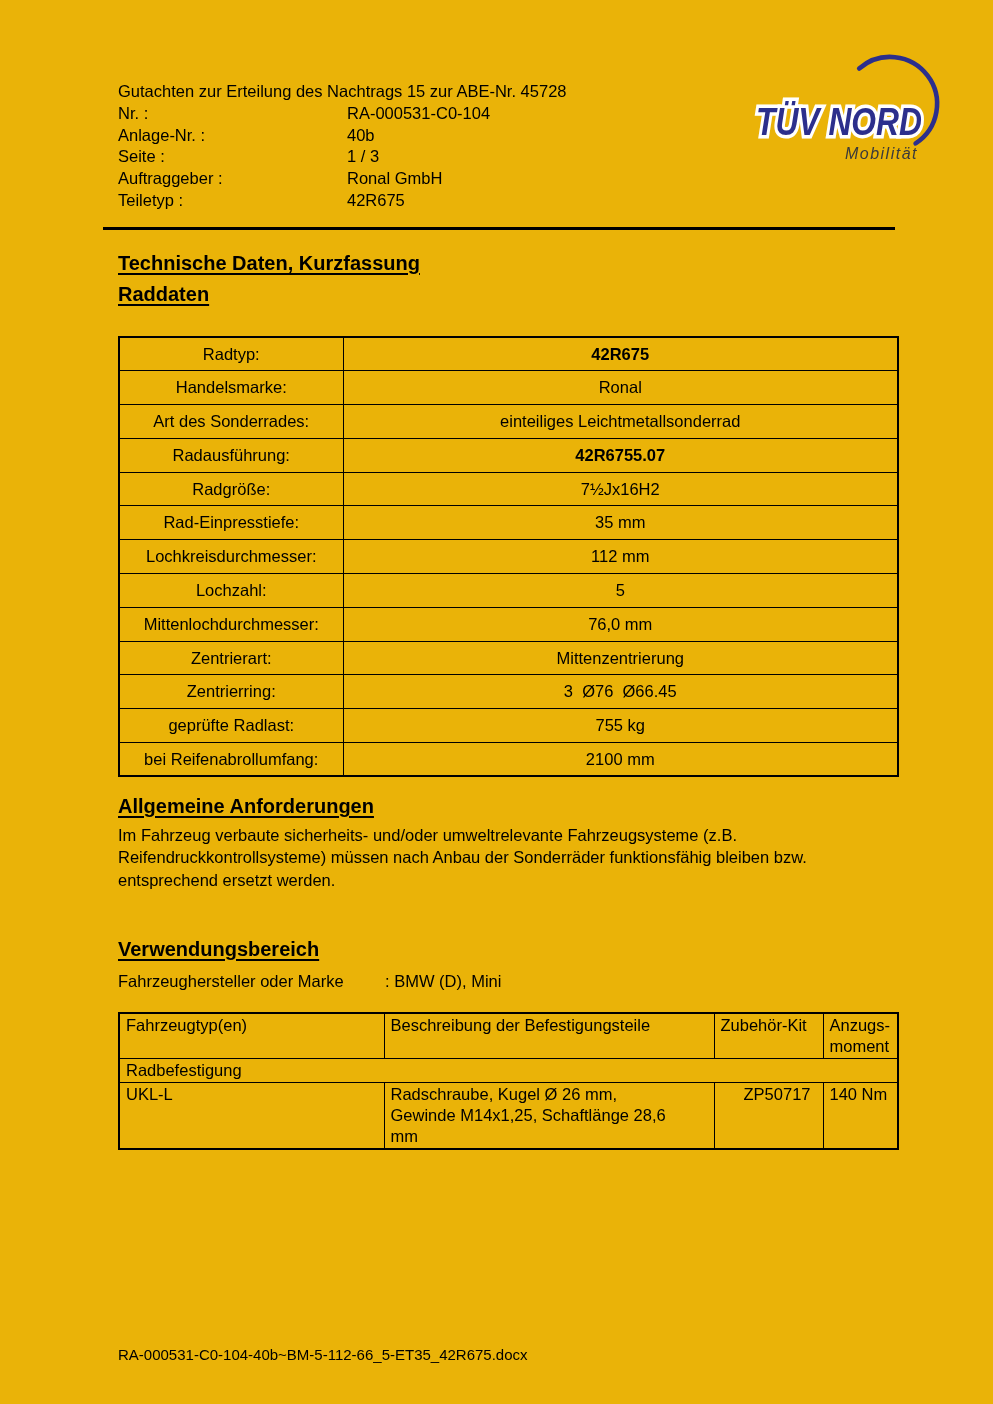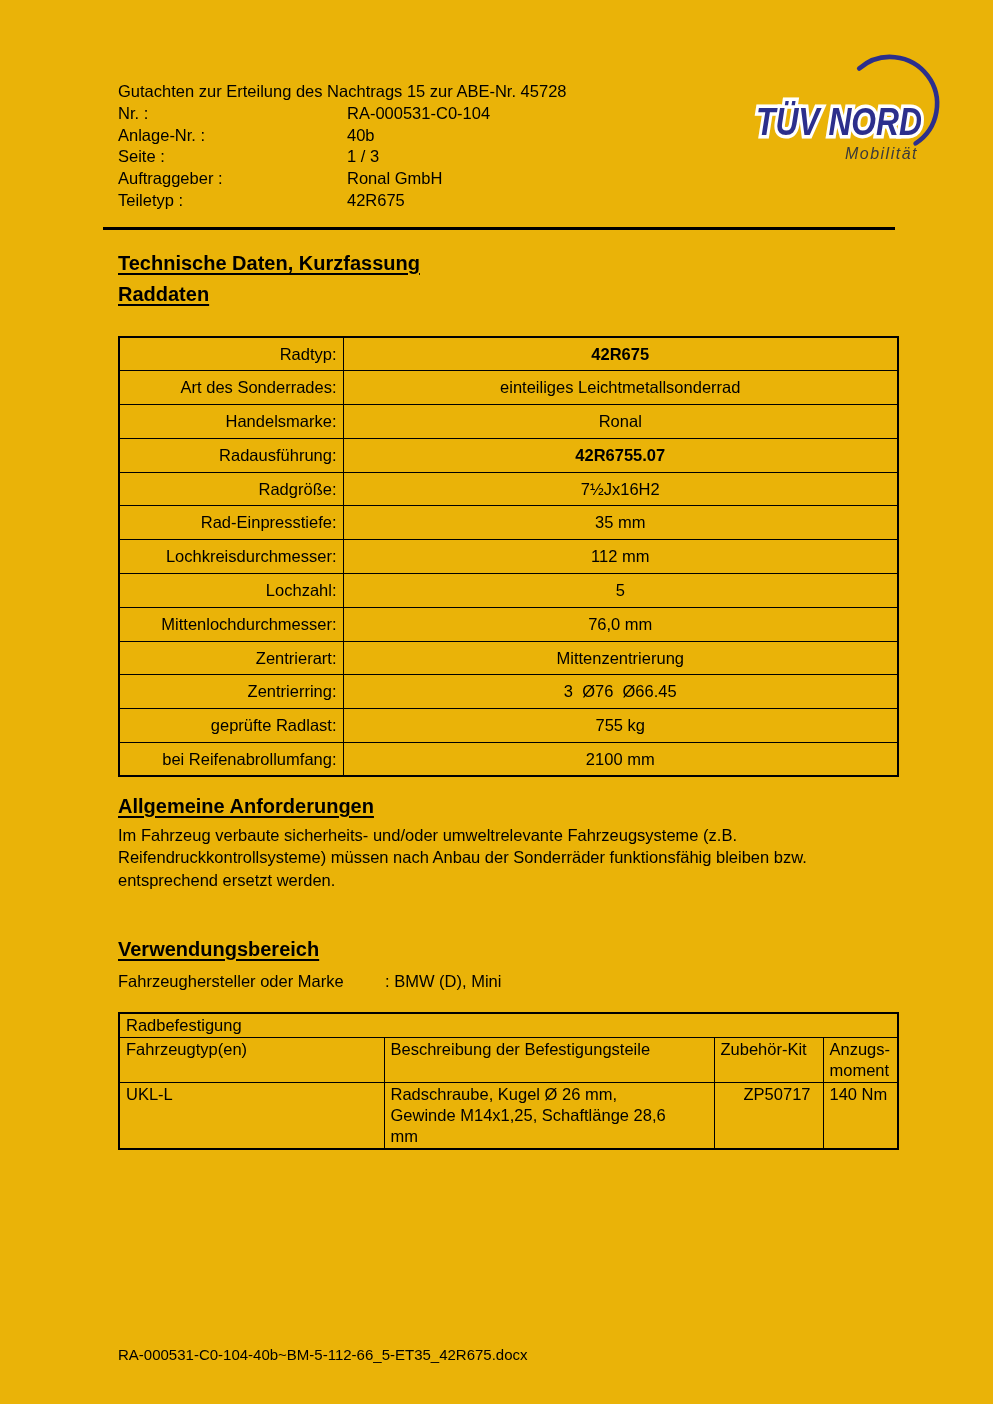--- a/index.html
+++ b/index.html
@@ -73,21 +73,21 @@
     table-layout: fixed;
     border: 2px solid #000;
   }
   table.raddaten td {
     border: 1.5px solid #000;
     height: 33.8px;
     font-size: 16.5px;
     padding: 2px 6px;
     vertical-align: middle;
   }
-  table.raddaten td.lbl { text-align: right; }
+  table.raddaten td.lbl { text-align: center; }
   table.raddaten td.val { text-align: center; white-space: pre-wrap; }
   table.raddaten td.val.b { font-weight: bold; }
 
   
   .para {
     position: absolute;
     left: 118px;
     top: 824px;
     width: 776px;
     font-size: 16.5px;
@@ -181,26 +181,26 @@
     <colgroup>
         <col style="width:224px">
         <col style="width:555px">
       </colgroup>
     <tbody>
       <tr>
           <td class="lbl">Radtyp:</td>
           <td class="val b">42R675</td>
         </tr>
       <tr>
+          <td class="lbl">Handelsmarke:</td>
+          <td class="val">Ronal</td>
+        </tr>
+      <tr>
           <td class="lbl">Art des Sonderrades:</td>
           <td class="val">einteiliges Leichtmetallsonderrad</td>
-        </tr>
-      <tr>
-          <td class="lbl">Handelsmarke:</td>
-          <td class="val">Ronal</td>
         </tr>
       <tr>
           <td class="lbl">Radausführung:</td>
           <td class="val b">42R6755.07</td>
         </tr>
       <tr>
           <td class="lbl">Radgröße:</td>
           <td class="val">7½Jx16H2</td>
         </tr>
       <tr>
@@ -248,27 +248,27 @@
 
   <table class="bef">
     <colgroup>
         <col style="width:265px">
         <col style="width:330px">
         <col style="width:109px">
         <col style="width:75px">
       </colgroup>
     <tbody>
       <tr>
-        <td colspan="4" class="title-cell">Radbefestigung</td>
-      </tr>
-      <tr>
         <td class="head-cell">Fahrzeugtyp(en)</td>
         <td class="head-cell">Beschreibung der Befestigungsteile</td>
         <td class="head-cell">Zubehör-Kit</td>
         <td class="head-cell">Anzugs-moment</td>
+      </tr>
+      <tr>
+        <td colspan="4" class="title-cell">Radbefestigung</td>
       </tr>
       <tr>
         <td class="data-cell">UKL-L</td>
         <td class="data-cell desc">Radschraube, Kugel Ø 26 mm, Gewinde M14x1,25, Schaftlänge 28,6 mm</td>
         <td class="data-cell kit">ZP50717</td>
         <td class="data-cell">140 Nm</td>
       </tr>
     </tbody>
   </table>
 

